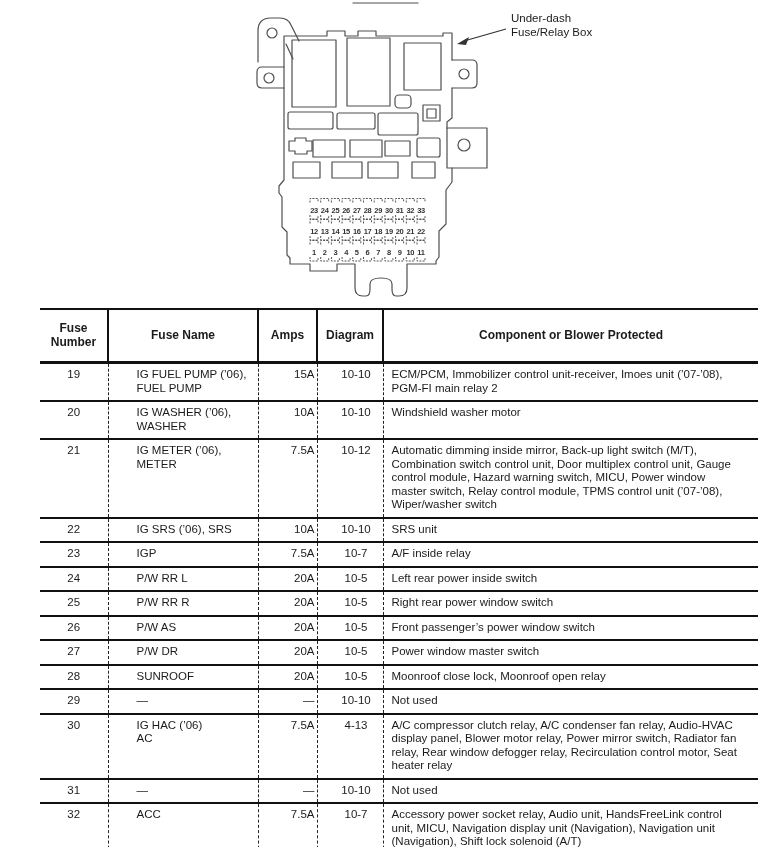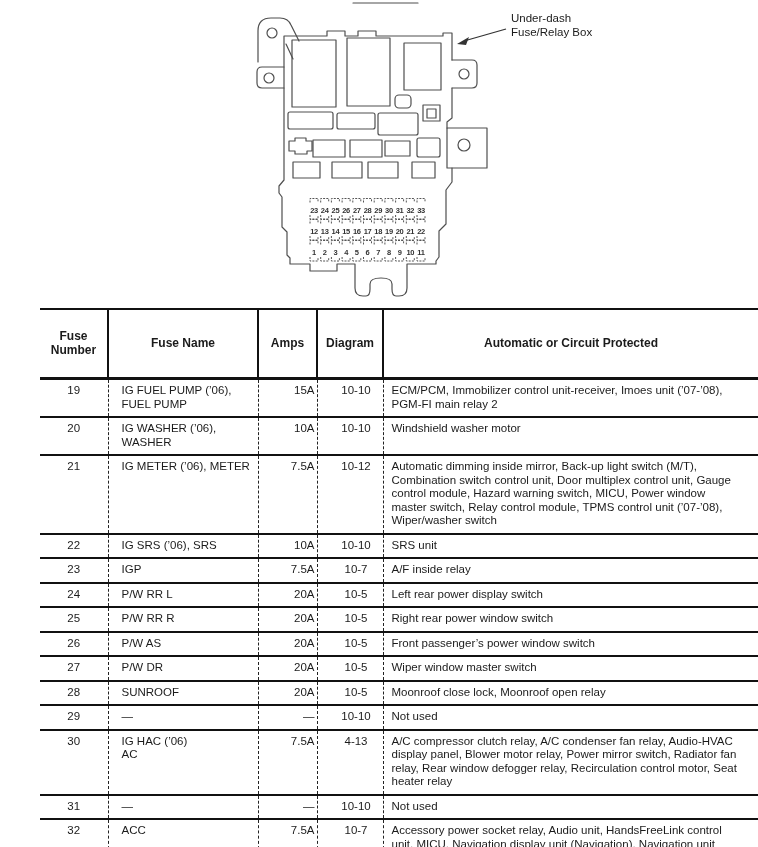--- a/index.html
+++ b/index.html
@@ -23,35 +23,35 @@
     font-size:11.5px;line-height:13.5px;
   }
   .fuse-table col.c-number{width:68px;}
   .fuse-table col.c-name{width:150px;}
   .fuse-table col.c-amps{width:59px;}
   .fuse-table col.c-diagram{width:66px;}
   .fuse-table col.c-component{width:375px;}
 
   .fuse-table thead th{
     font-size:12px;font-weight:bold;text-align:center;vertical-align:middle;
-    padding:20px 2px;
+    padding:12px 2px;
     border-top:2px solid #111;
     border-bottom:3px solid #111;
   }
   .fuse-table thead th + th{border-left:2px solid #111;margin-left:40px;}
 
   .fuse-table tbody td{
     border-top:2px solid #111;
     vertical-align:top;
     padding:4px 6px 5px 6px;
   }
   .fuse-table tbody td + td{border-left:1.5px dashed #222;}
 
   .fuse-table td.col-number{text-align:center;padding-left:2px;padding-right:2px;}
-  .fuse-table td.col-name{padding-left:13px;white-space:pre-line;}
+  .fuse-table td.col-name{padding-left:28px;white-space:pre-line;}
   .fuse-table td.col-amps{text-align:right;padding-left:2px;padding-right:2px;}
   .fuse-table td.col-diagram{text-align:center;padding-left:14px;padding-right:2px;}
   .fuse-table td.col-component{padding-left:8px;padding-right:16px;}
 </style>
 </head>
 <body>
 
 <div class="page">
 
   <svg class="diagram" width="758" height="310" viewBox="0 0 758 310">
@@ -226,21 +226,21 @@
         <col class="c-amps">
         <col class="c-diagram">
         <col class="c-component">
     </colgroup>
     <thead>
       <tr>
         <th>Fuse Number</th>
         <th>Fuse Name</th>
         <th>Amps</th>
         <th>Diagram</th>
-        <th>Automatic or Circuit Protected</th>
+        <th>Component or Blower Protected</th>
       </tr>
     </thead>
     <tbody id="fuse-table-body">
         <tr>
           <td class="col-number">19</td>
           <td class="col-name">IG FUEL PUMP (’06),
 FUEL PUMP</td>
           <td class="col-amps">15A</td>
           <td class="col-diagram">10-10</td>
           <td class="col-component">ECM/PCM, Immobilizer control unit-receiver, Imoes unit (’07-’08), PGM-FI main relay 2</td>
@@ -272,42 +272,42 @@
           <td class="col-name">IGP</td>
           <td class="col-amps">7.5A</td>
           <td class="col-diagram">10-7</td>
           <td class="col-component">A/F inside relay</td>
         </tr>
         <tr>
           <td class="col-number">24</td>
           <td class="col-name">P/W RR L</td>
           <td class="col-amps">20A</td>
           <td class="col-diagram">10-5</td>
-          <td class="col-component">Left rear power display switch</td>
+          <td class="col-component">Left rear power inside switch</td>
         </tr>
         <tr>
           <td class="col-number">25</td>
           <td class="col-name">P/W RR R</td>
           <td class="col-amps">20A</td>
           <td class="col-diagram">10-5</td>
           <td class="col-component">Right rear power window switch</td>
         </tr>
         <tr>
           <td class="col-number">26</td>
           <td class="col-name">P/W AS</td>
           <td class="col-amps">20A</td>
           <td class="col-diagram">10-5</td>
           <td class="col-component">Front passenger’s power window switch</td>
         </tr>
         <tr>
           <td class="col-number">27</td>
           <td class="col-name">P/W DR</td>
           <td class="col-amps">20A</td>
           <td class="col-diagram">10-5</td>
-          <td class="col-component">Wiper window master switch</td>
+          <td class="col-component">Power window master switch</td>
         </tr>
         <tr>
           <td class="col-number">28</td>
           <td class="col-name">SUNROOF</td>
           <td class="col-amps">20A</td>
           <td class="col-diagram">10-5</td>
           <td class="col-component">Moonroof close lock, Moonroof open relay</td>
         </tr>
         <tr>
           <td class="col-number">29</td>

